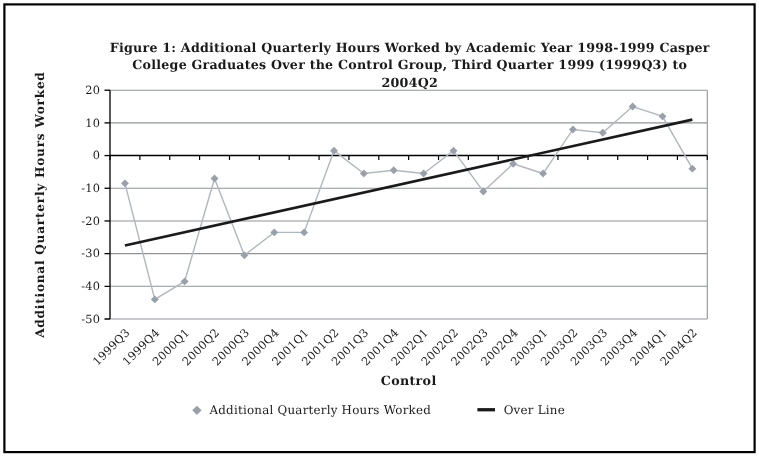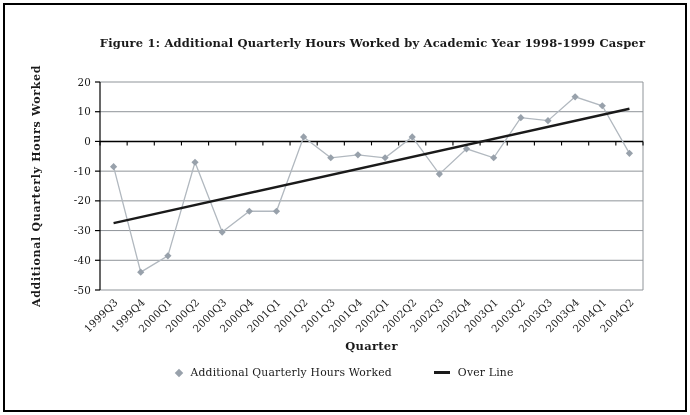--- a/index.html
+++ b/index.html
@@ -30,20 +30,21 @@
   .dash { width:16px; height:3px; display:inline-block; }
 </style>
 </head>
 <body>
 
 <div class="stage">
   <div class="frame-border"></div>
 
   <div class="chart-title">
     <span>Figure 1: Additional Quarterly Hours Worked by Academic Year 1998-1999 Casper</span>
+    <span>College Graduates Over the Control Group, Third Quarter 1999 (1999Q3) to 2004Q2</span>
   </div>
 
   <svg id="chart-svg" width="690" height="415" viewBox="0 0 690 415">
       <line x1="100" x2="643" y1="82" y2="82" stroke="#8f9499" stroke-width="1"></line>
       <line x1="100" x2="643" y1="111.71428571428572" y2="111.71428571428572" stroke="#8f9499" stroke-width="1"></line>
       <line x1="100" x2="643" y1="171.14285714285714" y2="171.14285714285714" stroke="#8f9499" stroke-width="1"></line>
       <line x1="100" x2="643" y1="200.85714285714286" y2="200.85714285714286" stroke="#8f9499" stroke-width="1"></line>
       <line x1="100" x2="643" y1="230.57142857142858" y2="230.57142857142858" stroke="#8f9499" stroke-width="1"></line>
       <line x1="100" x2="643" y1="260.2857142857143" y2="260.2857142857143" stroke="#8f9499" stroke-width="1"></line>
       <line x1="100" x2="643" y1="290" y2="290" stroke="#8f9499" stroke-width="1"></line>
@@ -125,21 +126,21 @@
       <text transform="translate(471.525 303) rotate(-45)" text-anchor="end" class="tick">2002Q4</text>
       <text transform="translate(498.67499999999995 303) rotate(-45)" text-anchor="end" class="tick">2003Q1</text>
       <text transform="translate(525.825 303) rotate(-45)" text-anchor="end" class="tick">2003Q2</text>
       <text transform="translate(552.9749999999999 303) rotate(-45)" text-anchor="end" class="tick">2003Q3</text>
       <text transform="translate(580.125 303) rotate(-45)" text-anchor="end" class="tick">2003Q4</text>
       <text transform="translate(607.275 303) rotate(-45)" text-anchor="end" class="tick">2004Q1</text>
       <text transform="translate(634.425 303) rotate(-45)" text-anchor="end" class="tick">2004Q2</text>
       <text transform="translate(40 186) rotate(-90)" text-anchor="middle" class="axtitle">Additional Quarterly Hours Worked</text>
     </svg>
 
-  <div class="x-axis-title">Quarter</div>
+  <div class="x-axis-title">Control</div>
 
   <div class="legend">
     <div class="legend-item">
       <span class="diamond" id="legend-diamond" style="background: rgb(152, 161, 171);"></span>
       <span>Additional Quarterly Hours Worked</span>
     </div>
     <div class="legend-item">
       <span class="dash" id="legend-dash" style="background: rgb(26, 26, 26);"></span>
       <span>Over Line</span>
     </div>

